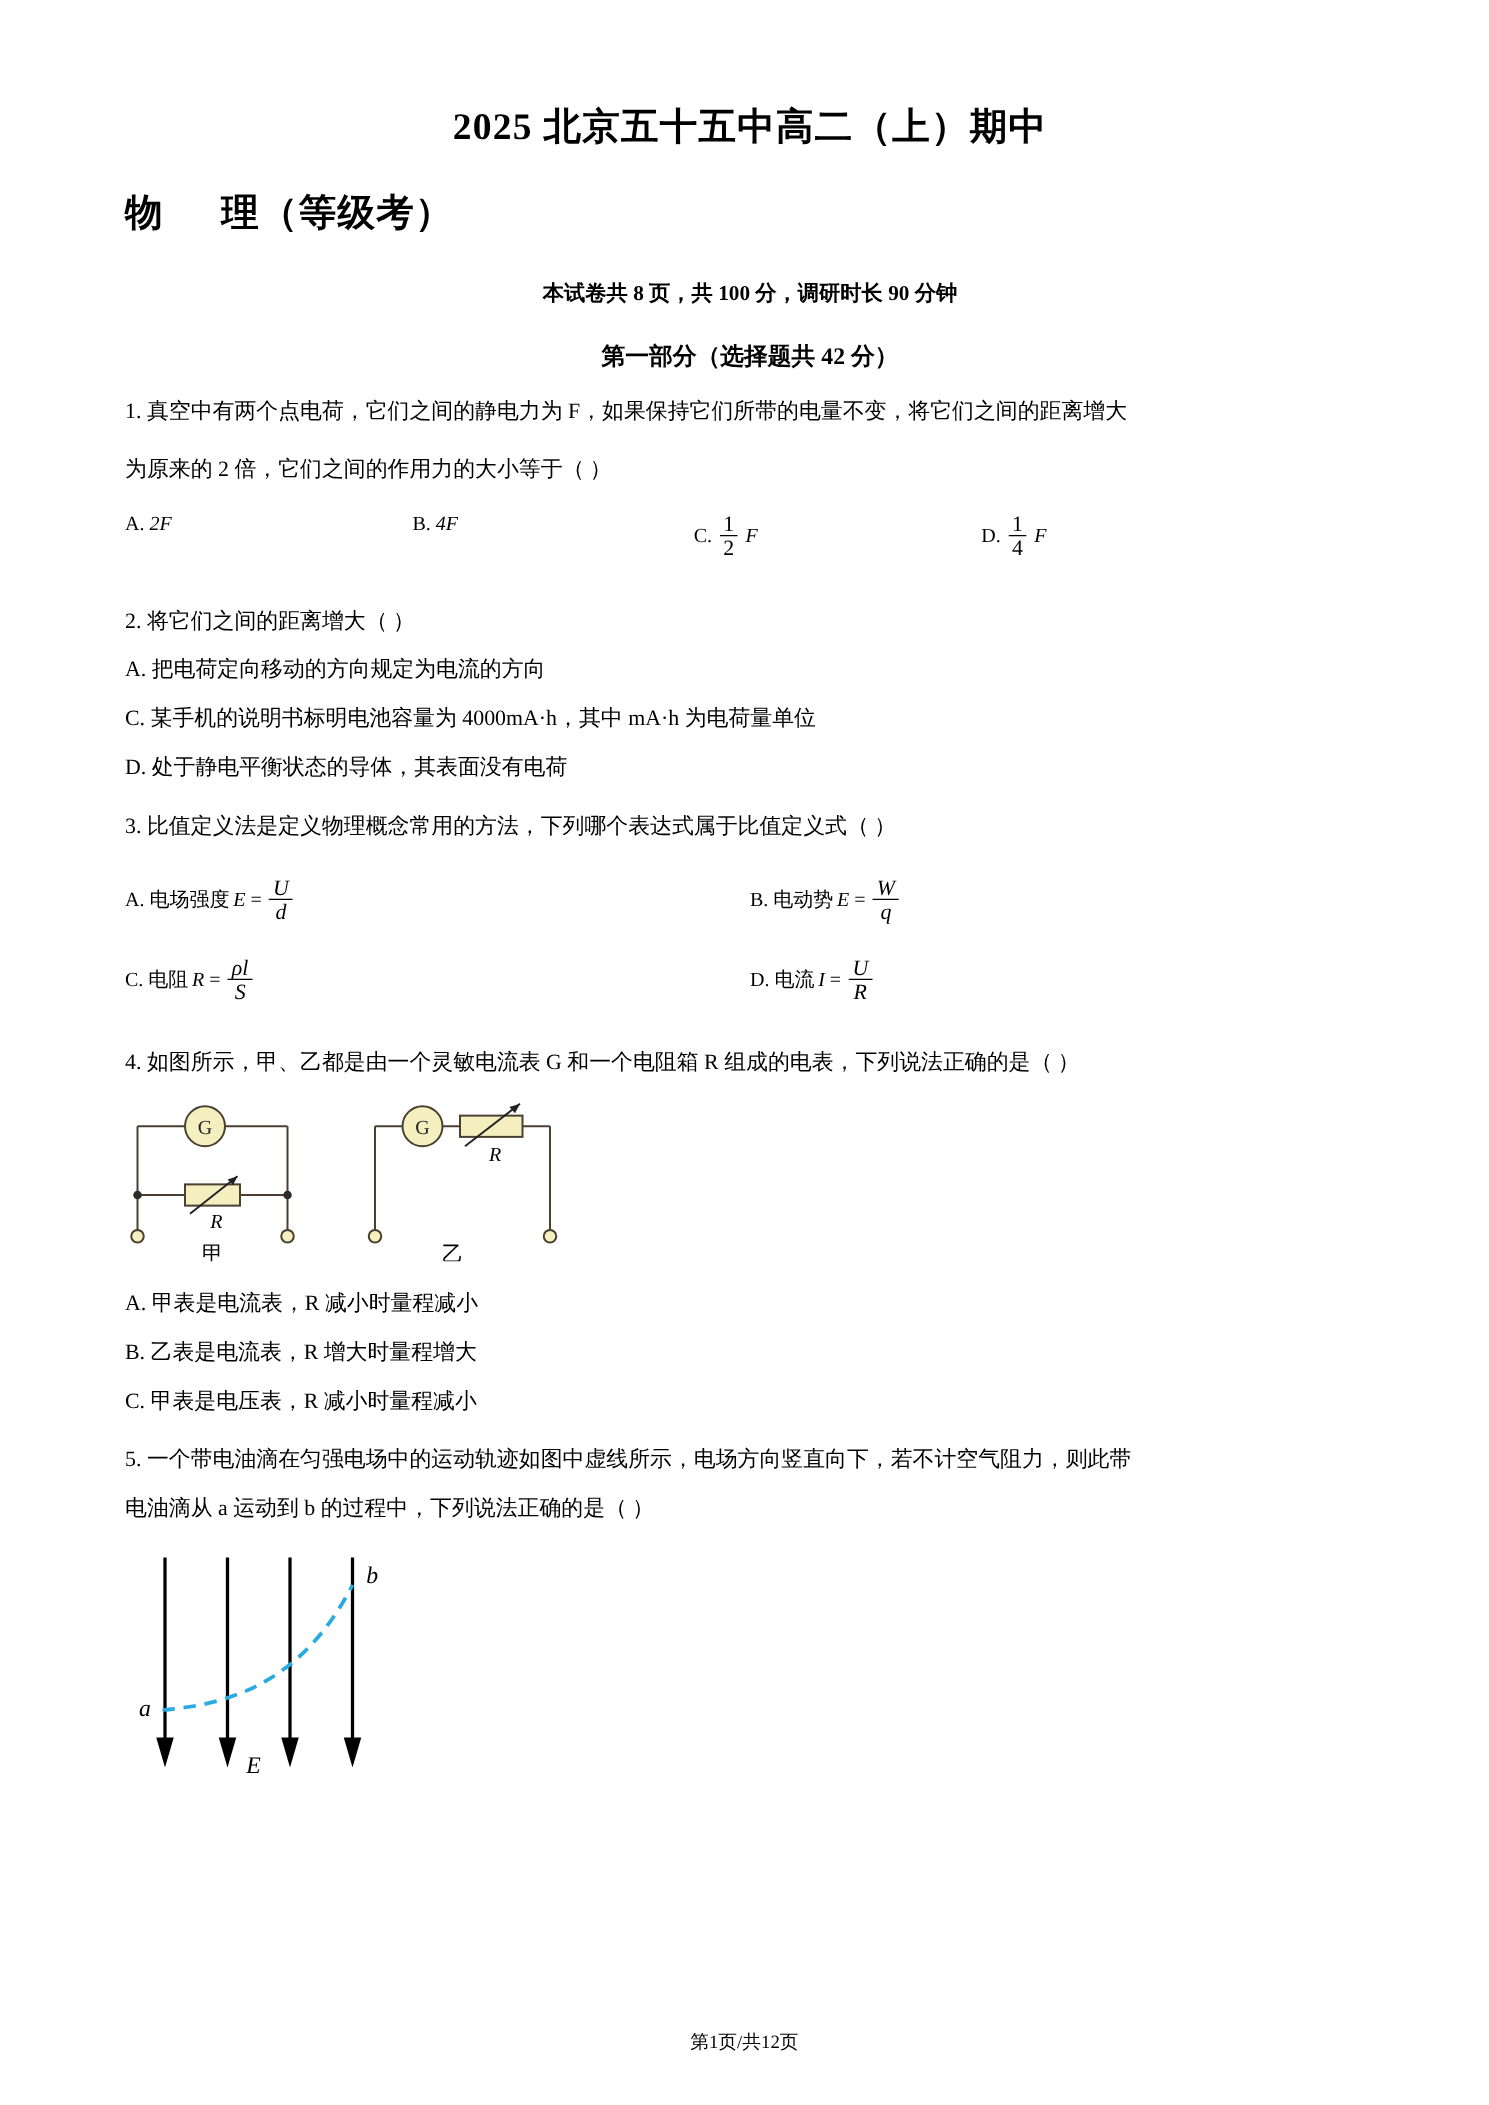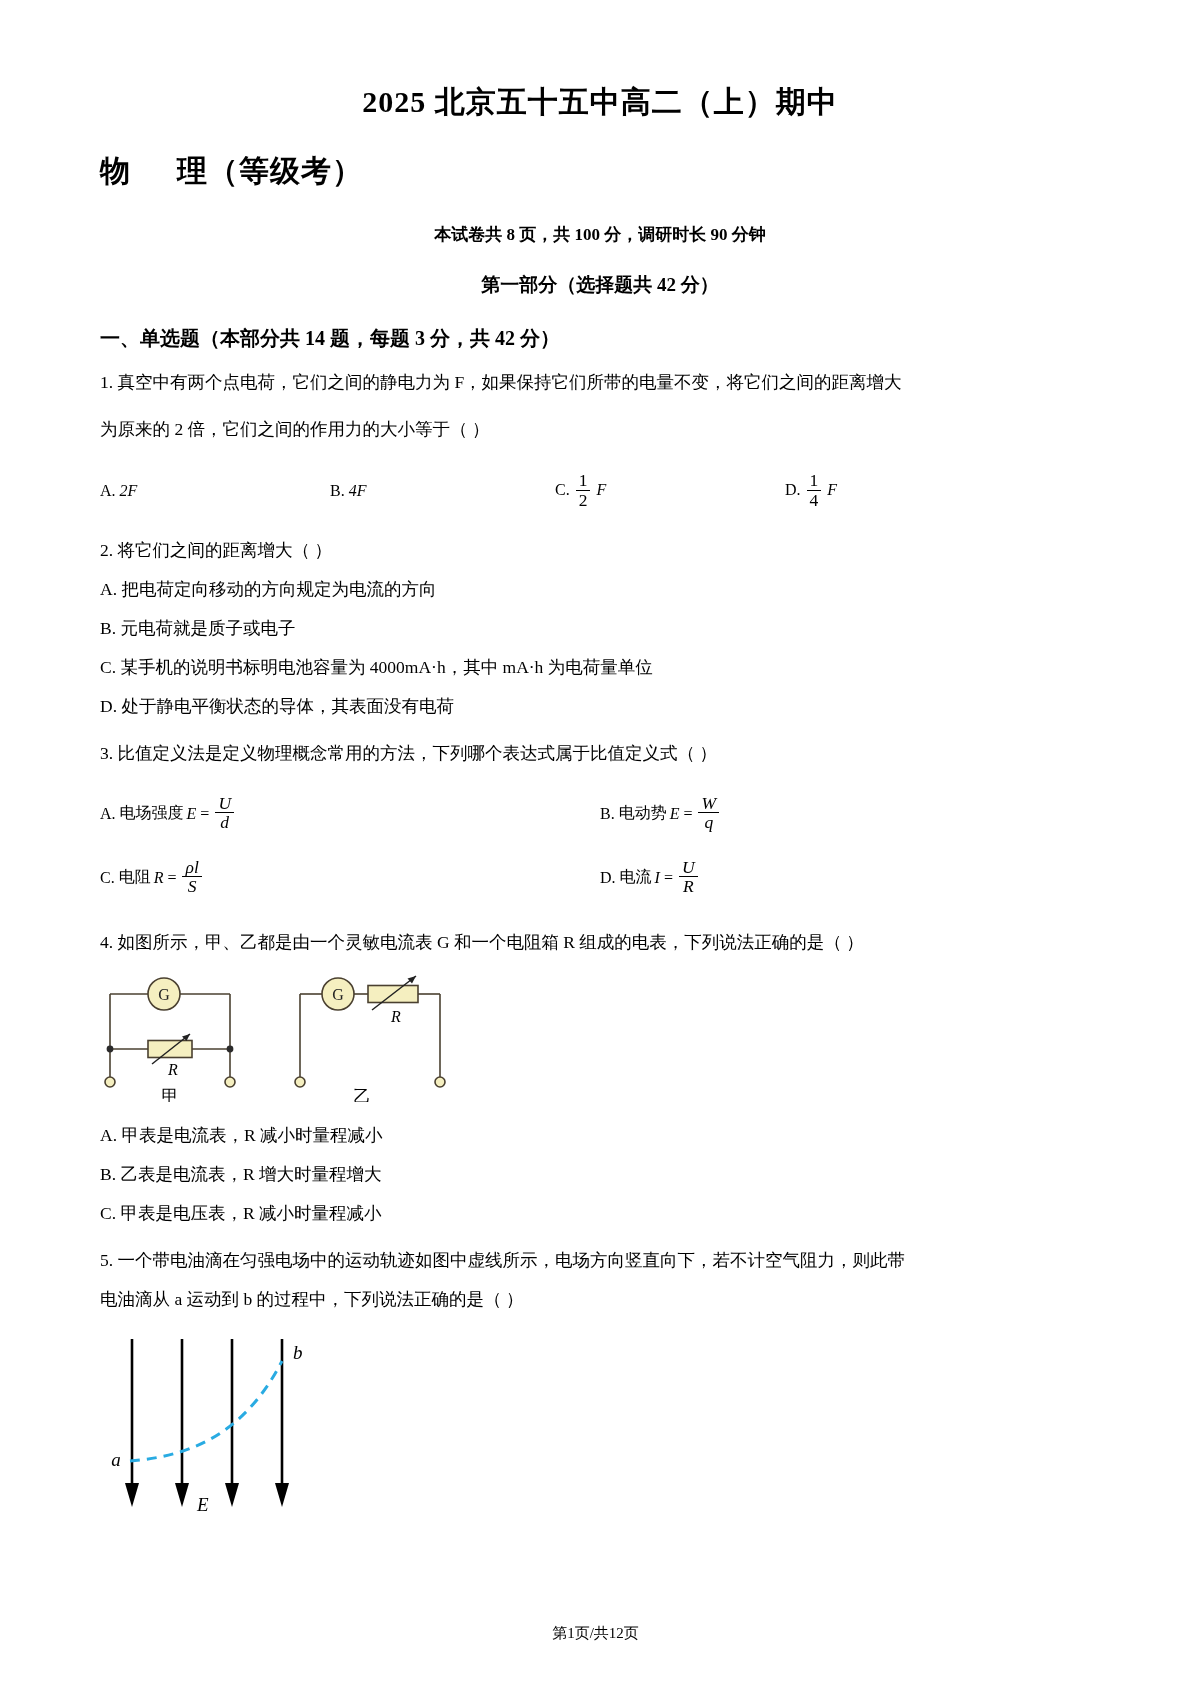--- a/index.html
+++ b/index.html
@@ -70,29 +70,28 @@
 
 <div class="page">
 <div class="inner">
 
   <div class="title1">2025 北京五十五中高二（上）期中</div>
   <div class="title2">
     <span>物</span><span class="sp"></span><span>理（等级考）</span>
   </div>
   <div class="subline">本试卷共 8 页，共 100 分，调研时长 90 分钟</div>
   <div class="partline">第一部分（选择题共 42 分）</div>
-  <div class="sectionhead">一、单选题（本部分共 14 题，每题 3 分，共 42 分）</div>
 
   <div class="q first">
     <span>1.</span>
     <span>真空中有两个点电荷，它们之间的静电力为 F，如果保持它们所带的电量不变，将它们之间的距离增大</span>
   </div>
   <div class="q">为原来的 2 倍，它们之间的作用力的大小等于（      ）</div>
 
-  <div style="display:flex; margin-top:16px; align-items:center; height:52px;">
+  <div style="display:flex; margin-top:16px; align-items:flex-start; height:52px;">
     <div style="width:230px;">
       <span>A.</span>
       <span class="it">2F</span>
     </div>
     <div style="width:225px;">
       <span>B.</span>
       <span class="it">4F</span>
     </div>
     <div style="width:230px;">
       <span>C.</span>
@@ -112,24 +111,20 @@
     </div>
   </div>
 
   <div class="q" style="margin-top:14px;">
     <span>2.</span>
     <span>将它们之间的距离增大（      ）</span>
   </div>
   <div class="opt">
     <span>A.</span>
     <span>把电荷定向移动的方向规定为电流的方向</span>
-  </div>
-  <div class="opt">
-    <span>B.</span>
-    <span>元电荷就是质子或电子</span>
   </div>
   <div class="opt">
     <span>C.</span>
     <span>某手机的说明书标明电池容量为 4000mA·h，其中 mA·h 为电荷量单位</span>
   </div>
   <div class="opt">
     <span>D.</span>
     <span>处于静电平衡状态的导体，其表面没有电荷</span>
   </div>
 

